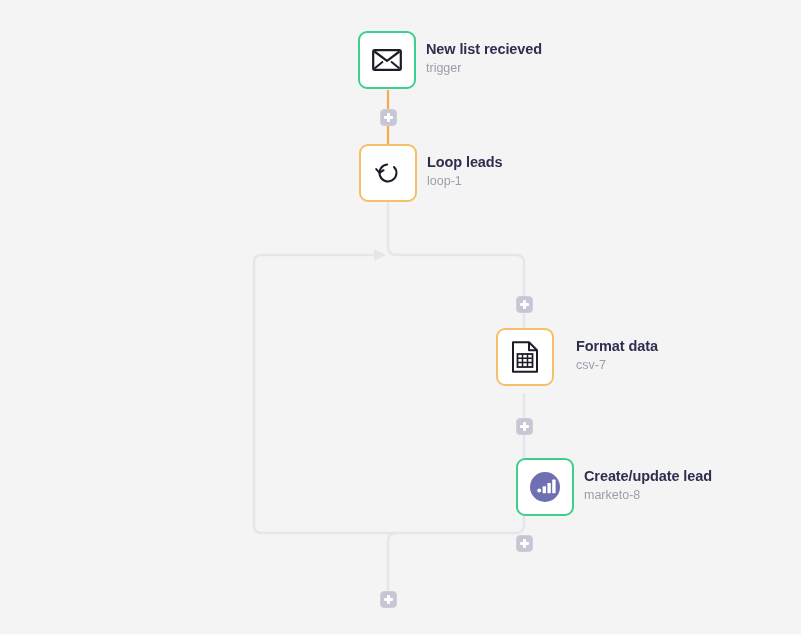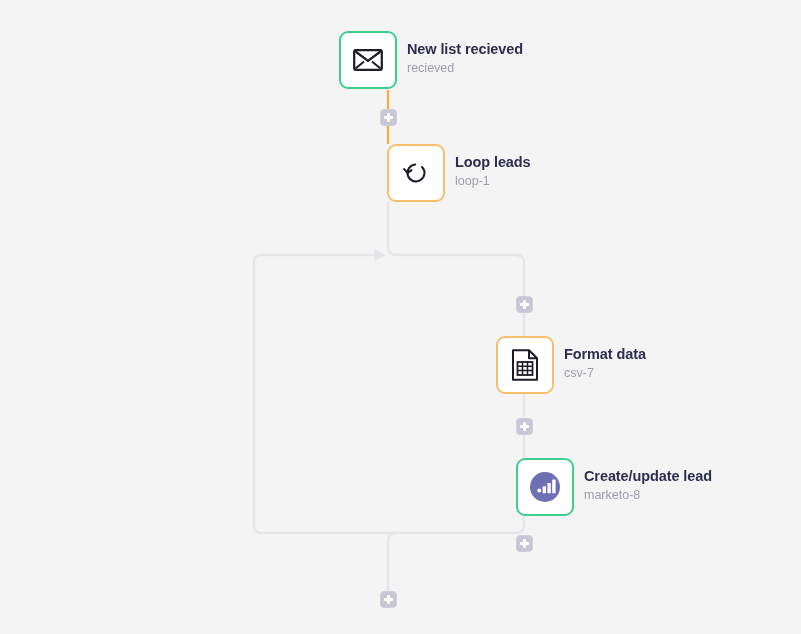--- a/index.html
+++ b/index.html
@@ -113,52 +113,52 @@
     <path d="M524,394 L524,458" stroke="#e6e6ea" stroke-width="2.4" fill="none" stroke-linecap="round"></path>
 
     <path d="M524,516 L524,525 Q524,533 516,533 L396,533" stroke="#e6e6ea" stroke-width="2.4" fill="none" stroke-linecap="round"></path>
 
     <path d="M396,533 L262,533 Q254,533 254,525 L254,263 Q254,255 262,255 L374,255" stroke="#e6e6ea" stroke-width="2.4" fill="none" stroke-linecap="round"></path>
     <polygon points="374,249 386,255 374,261" fill="#e6e6ea"></polygon>
 
     <path d="M396,533 Q388,533 388,541 L388,591" stroke="#e6e6ea" stroke-width="2.4" fill="none" stroke-linecap="round"></path>
   </svg>
 
-  <div class="node" style="left:339px; top:31px;">
+  <div class="node" style="left:358px; top:31px;">
     <div class="node-box status-green">
       <span>
         <svg class="icon-svg" width="30" height="22" viewBox="0 0 30 22">
           <rect x="1.2" y="1.2" width="27.6" height="19.6" rx="1.5" fill="#ffffff" stroke="#1c1c28" stroke-width="2.2"></rect>
           <path d="M2.5,2.5 L15,11.8 L27.5,2.5" fill="none" stroke="#1c1c28" stroke-width="2.2" stroke-linejoin="round"></path>
           <path d="M2.5,19.5 L11,12.5 M27.5,19.5 L19,12.5" fill="none" stroke="#1c1c28" stroke-width="2"></path>
         </svg>
       </span>
     </div>
     <div class="node-text">
       <div class="node-title">New list recieved</div>
-      <div class="node-subtitle">recieved</div>
-    </div>
-  </div>
-
-  <div class="node" style="left:359px; top:144px;margin-left:28px;">
+      <div class="node-subtitle">trigger</div>
+    </div>
+  </div>
+
+  <div class="node" style="left:359px; top:144px;">
     <div class="node-box status-orange">
       <span>
         <svg class="icon-svg" width="32" height="32" viewBox="0 0 32 32">
           <path d="M7.5,16 A8.5,8.5 0 1 1 10.6,22.6" fill="none" stroke="#1c1c28" stroke-width="2" stroke-linecap="round" transform="rotate(135 16 16)"></path>
           <path d="M4.2,12.1 L7.6,15.9 L11.6,13.2" fill="none" stroke="#1c1c28" stroke-width="2" stroke-linecap="round" stroke-linejoin="round"></path>
         </svg>
       </span>
     </div>
     <div class="node-text">
       <div class="node-title">Loop leads</div>
       <div class="node-subtitle">loop-1</div>
     </div>
   </div>
 
-  <div class="node" style="left:496px; top:336px;">
+  <div class="node" style="left:496px; top:328px;gap:12px;">
     <div class="node-box status-orange">
       <span>
         <svg class="icon-svg" width="28" height="32" viewBox="0 0 28 32">
           <path d="M2,1.2 L18,1.2 L26,9.2 L26,30.8 L2,30.8 Z" fill="#ffffff" stroke="#1c1c28" stroke-width="2" stroke-linejoin="round"></path>
           <path d="M18,1.2 L18,9.2 L26,9.2" fill="none" stroke="#1c1c28" stroke-width="2" stroke-linejoin="round"></path>
           <rect x="6.5" y="13" width="15" height="13" fill="none" stroke="#1c1c28" stroke-width="1.8"></rect>
           <path d="M6.5,17.3 L21.5,17.3 M6.5,21.6 L21.5,21.6
                    M11.5,13 L11.5,26 M16.5,13 L16.5,26" stroke="#1c1c28" stroke-width="1.5"></path>
         </svg>
       </span>

